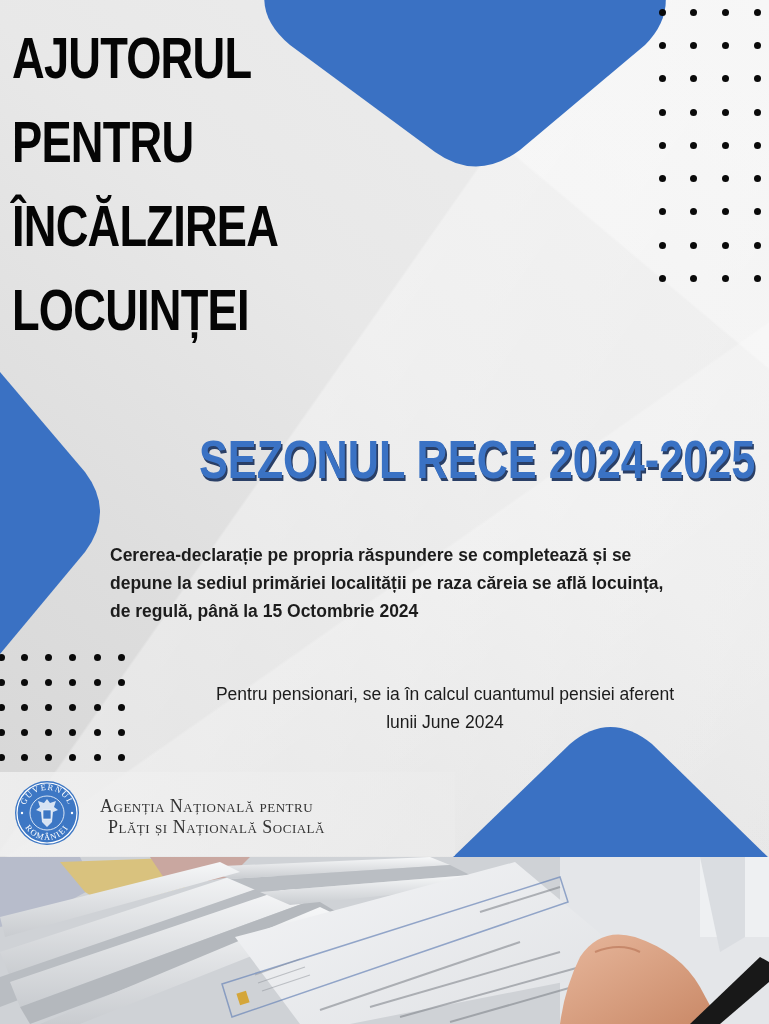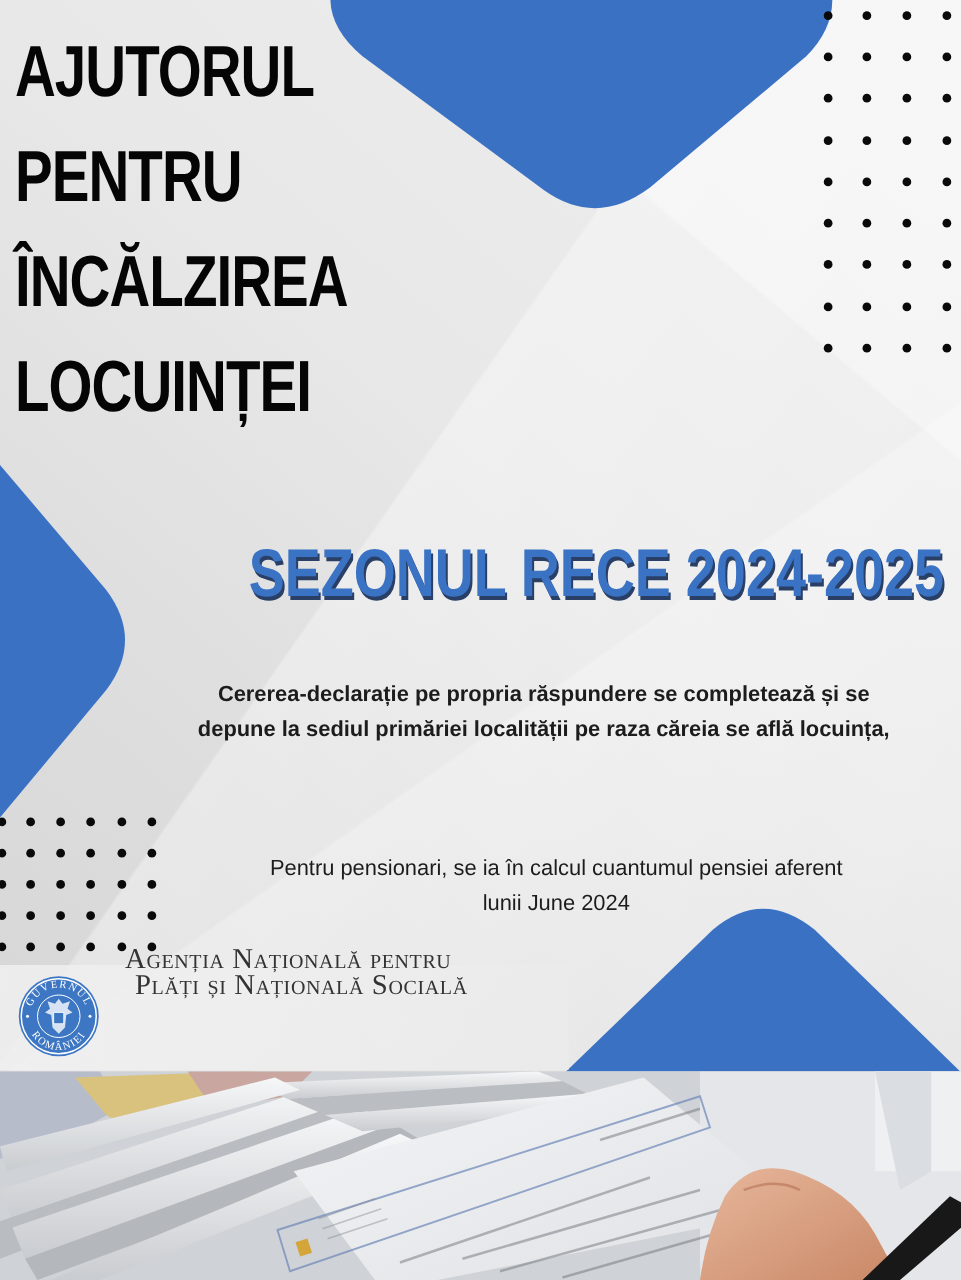--- a/index.html
+++ b/index.html
@@ -67,21 +67,21 @@
     line-height: 70px;
     color: #3a72c4;
     letter-spacing: 0px;
     transform: scaleX(0.80);
     transform-origin: center top;
     text-shadow: 2px 3px 0 #2a3f66;
     white-space: nowrap;
   }
   .body-text {
     position: absolute; left: 110px; top: 541px; width: 650px;
-    text-align: center;
+    text-align: left;
     font-weight: 700;
     font-size: 17.5px;
     line-height: 28px;
     color: #1c1c1c;
   }
   .pension-text {
     position: absolute; left: 125px; top: 680px; width: 640px;
     text-align: center;
     font-weight: 400;
     font-size: 17.5px;
@@ -99,24 +99,24 @@
   .ministry {
     position: absolute; left: 90px; top: 779px;
     font-family: "Liberation Serif", serif;
     font-variant: small-caps;
     font-size: 12.5px;
     color: #333;
     letter-spacing: 0.4px;
     white-space: nowrap;
   }
   .agency {
-    position: absolute; left: 100px; top: 756px;
+    position: absolute; left: 100px; top: 796px;
     font-family: "Liberation Serif", serif;
     font-variant: small-caps;
-    font-size: 23px;
+    font-size: 18px;
     line-height: 21px;
     color: #333;
     letter-spacing: 0.5px;
     white-space: nowrap;
   }
   .agency span { display: block; }
   .agency .l2 { padding-left: 8px; }
 
   .photo {
     position: absolute; left: 0; top: 857px; width: 769px; height: 167px;
@@ -227,20 +227,21 @@
       <div class="dot" style="left: 93.5px; top: 753.5px;"></div>
       <div class="dot" style="left: 117.5px; top: 753.5px;"></div>
     </div>
 
 
   <div class="season">SEZONUL RECE 2024-2025</div>
 
   <div class="body-text">
     <div>Cererea-declarație pe propria răspundere se completează și se</div>
     <div>depune la sediul primăriei localității pe raza căreia se află locuința,</div>
+    <div>de regulă, până la 15 Octombrie 2024</div>
   </div>
 
   <div class="pension-text">
     <div>Pentru pensionari, se ia în calcul cuantumul pensiei aferent</div>
     <div>lunii June 2024</div>
   </div>
 
   <div class="logo-panel"></div>
   <div class="emblem">
     <svg width="66" height="66" viewBox="0 0 66 66">

